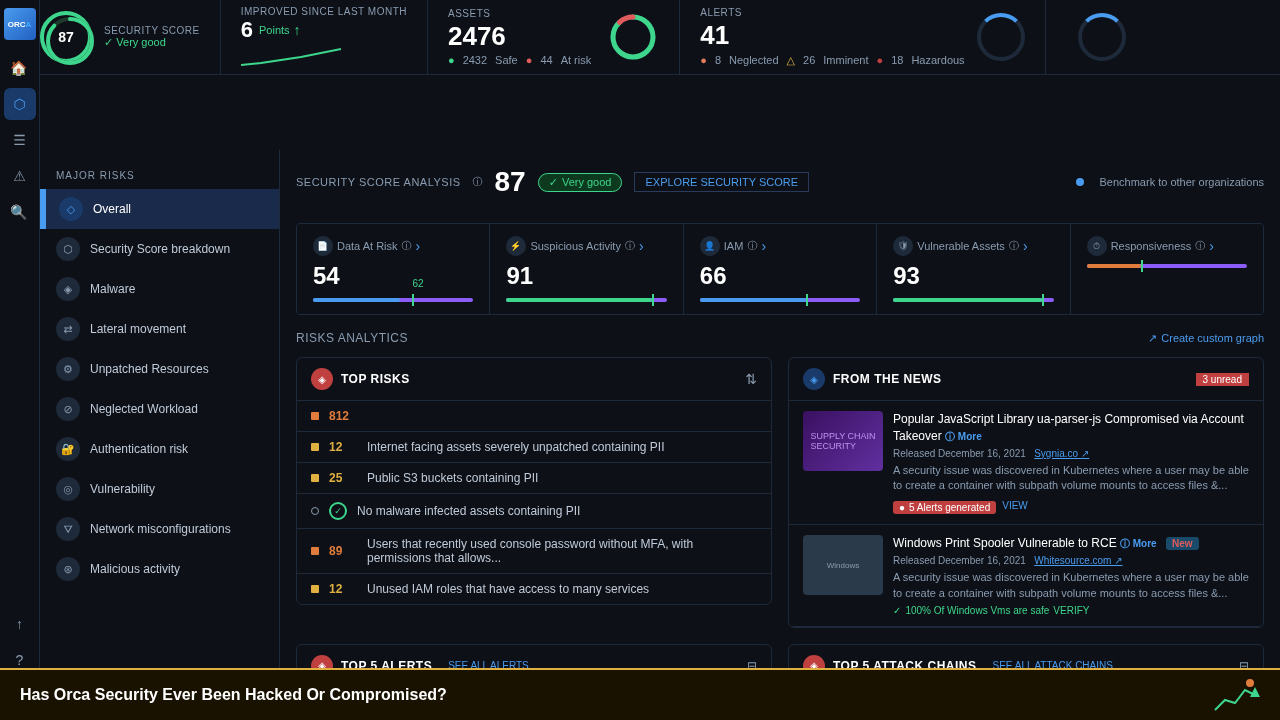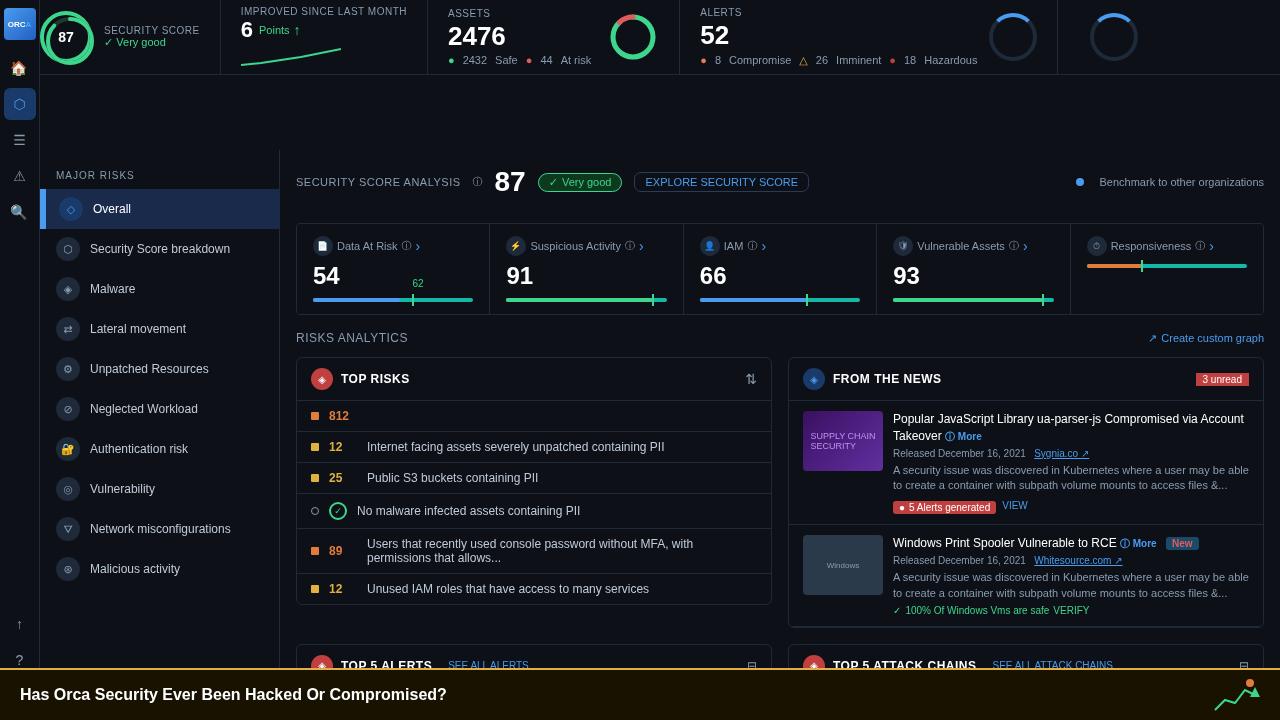--- a/index.html
+++ b/index.html
@@ -49,32 +49,32 @@
     .active-bar { position: absolute; left: 0; top: 0; bottom: 0; width: 3px; background: #4a9cf0; }
 
     
     #content { flex: 1; overflow-y: auto; background: #0d1117; padding: 16px; }
 
     
     .score-analysis-header { display: flex; align-items: center; gap: 12px; margin-bottom: 25px; }
     .score-analysis-title { font-size: 11px; color: #8a9bb0; text-transform: uppercase; letter-spacing: 0.5px; }
     .score-num-big { font-size: 28px; font-weight: bold; color: #fff; }
     .badge-good { background: #0d3a1e; color: #3dd68c; border: 1px solid #3dd68c; border-radius: 12px; padding: 2px 10px; font-size: 11px; display: inline-flex; align-items: center; gap: 4px; }
-    .explore-btn { background: transparent; border: 1px solid #2a3a5a; color: #4a9cf0; border-radius: 7px; padding: 3px 10px; font-size: 11px; cursor: pointer; }
+    .explore-btn { background: transparent; border: 1px solid #2a3a5a; color: #4a9cf0; border-radius: 0; padding: 3px 10px; font-size: 11px; cursor: pointer; }
     .benchmark { margin-left: auto; font-size: 11px; color: #8a9bb0; display: flex; align-items: center; gap: 16px; }
     .benchmark-dot { width: 8px; height: 8px; background: #4a9cf0; border-radius: 50%; }
 
     
     .score-cards { display: flex; gap: 0; border: 1px solid #1e2a3a; border-radius: 4px; overflow: hidden; margin-bottom: 16px; }
     .score-card { flex: 1; padding: 12px 16px; border-right: 1px solid #1e2a3a; background: #0d1117; }
     .score-card:last-child { border-right: none; }
     .card-title { font-size: 11px; color: #8a9bb0; margin-bottom: 6px; display: flex; align-items: center; gap: 4px; }
     .card-icon { width: 20px; height: 20px; border-radius: 50%; background: #1e2a3a; display: flex; align-items: center; justify-content: center; font-size: 9px; }
     .card-num { font-size: 24px; font-weight: bold; color: #fff; }
-    .card-bar { height: 4px; background: #14b8a6; border-radius: 2px; margin-top: 8px; position: relative; }
+    .card-bar { height: 4px; background: #8b5cf6; border-radius: 2px; margin-top: 8px; position: relative; }
     .card-bar-fill { height: 100%; background: #4a9cf0; border-radius: 2px; position: absolute; top: 0; left: 0; }
     .card-bar-marker { position: absolute; top: -4px; width: 2px; height: 12px; background: #3dd68c; }
     .card-target { font-size: 10px; color: #3dd68c; position: absolute; top: -16px; }
 
     
     .risks-analytics-header { display: flex; align-items: center; margin-bottom: 12px; }
     .section-title { font-size: 12px; color: #8a9bb0; text-transform: uppercase; letter-spacing: 0.5px; }
     .create-graph { margin-left: auto; font-size: 11px; color: #4a9cf0; cursor: pointer; display: flex; align-items: center; gap: 4px; }
 
     
@@ -205,25 +205,25 @@
         <circle cx="26" cy="26" r="20" fill="none" stroke="#1e2a3a" stroke-width="5"></circle>
         <circle cx="26" cy="26" r="20" fill="none" stroke="#3dd68c" stroke-width="5" stroke-dasharray="110 126" stroke-dashoffset="0" stroke-linecap="round" transform="rotate(-90 26 26)"></circle>
         <circle cx="26" cy="26" r="20" fill="none" stroke="#e05c5c" stroke-width="5" stroke-dasharray="16 126" stroke-dashoffset="-110" stroke-linecap="round" transform="rotate(-90 26 26)"></circle>
       </svg>
     </div>
   </div>
 
   <div class="topbar-section">
     <div>
       <div class="metric-label">ALERTS</div>
-      <div class="metric-val">52</div>
+      <div class="metric-val">41</div>
       <div class="alerts-sub">
         <span class="comp">●</span>
         <span>8</span>
-        <span>Compromise</span>
+        <span>Neglected</span>
         <span class="imm">△</span>
         <span>26</span>
         <span>Imminent</span>
         <span class="haz">●</span>
         <span>18</span>
         <span>Hazardous</span>
       </div>
     </div>
     <div class="loading-spinner"></div>
   </div>

